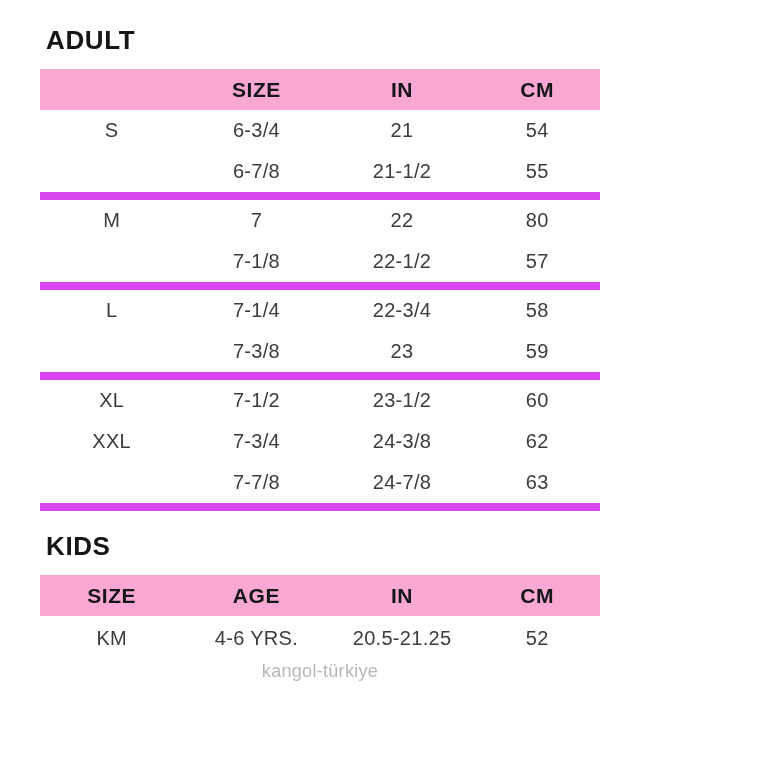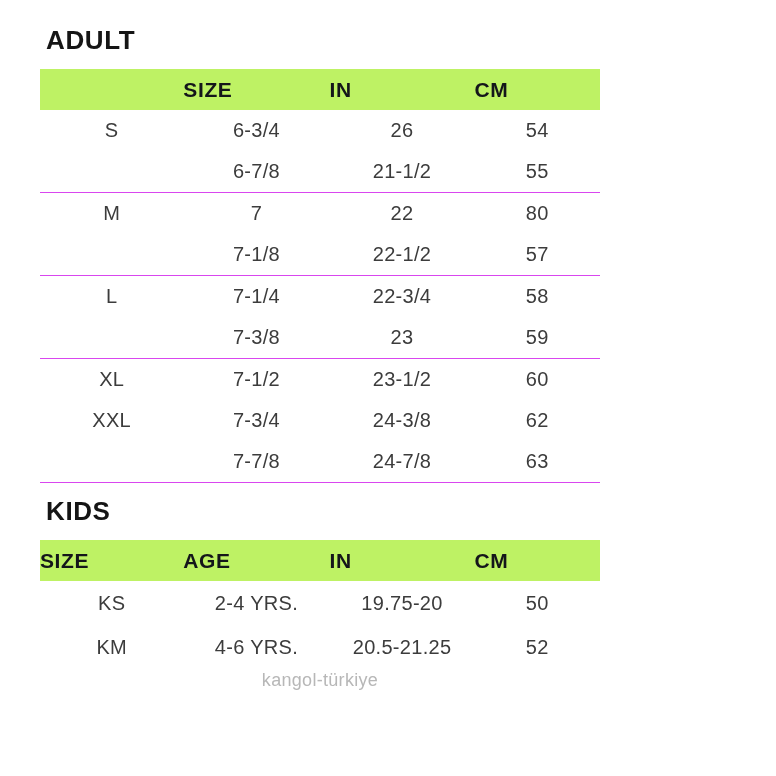--- a/index.html
+++ b/index.html
@@ -21,60 +21,60 @@
   .section-title {
     margin: 0;
     padding: 0 0 0 6px;
     font-size: 26px;
     font-weight: 800;
     letter-spacing: 0.6px;
     color: #151515;
     line-height: 1;
   }
   .section-title.adult { padding-top: 27px; }
-  .section-title.kids  { padding-top: 15px; }
+  .section-title.kids  { padding-top: 22px; }
 
   table.size-table {
     width: 100%;
     border-collapse: collapse;
     table-layout: fixed;
     margin-top: 16px;
   }
   table.size-table col.c1 { width: 25.6%; }
   table.size-table col.c2 { width: 26.1%; }
   table.size-table col.c3 { width: 25.9%; }
   table.size-table col.c4 { width: 22.4%; }
 
   table.size-table thead th {
-    background: #bef264;
+    background: #f9a8d4;
     height: 41px;
     font-size: 21px;
     font-weight: 700;
     letter-spacing: 0.6px;
     color: #14161a;
-    text-align: left;
+    text-align: center;
     padding: 0;
   }
   table.size-table td {
     height: 41px;
     text-align: center;
     vertical-align: middle;
     font-size: 20px;
     font-weight: 400;
     letter-spacing: 0.3px;
     color: #3c3c3c;
     padding: 0;
   }
   table.kids td { height: 44px; }
   td.size-label {
     font-weight: 700;
     color: #141414;
     letter-spacing: 0.6px;
   }
-  tr.group-end td { border-bottom: 1px solid #d946ef; }
+  tr.group-end td { border-bottom: 8px solid #d946ef; }
 
   .footer {
     margin-top: 1px;
     text-align: center;
     font-size: 18px;
     letter-spacing: 0.3px;
     color: #b7b7b7;
     line-height: 20px;
   }
 </style>
@@ -97,21 +97,21 @@
           <th></th>
           <th>SIZE</th>
           <th>IN</th>
           <th>CM</th>
         </tr>
     </thead>
     <tbody id="adult-body">
         <tr>
           <td class="size-label">S</td>
           <td>6-3/4</td>
-          <td>26</td>
+          <td>21</td>
           <td>54</td>
         </tr>
         <tr class="group-end">
           <td class="size-label"></td>
           <td>6-7/8</td>
           <td>21-1/2</td>
           <td>55</td>
         </tr>
         <tr>
           <td class="size-label">M</td>
@@ -170,26 +170,20 @@
     <thead>
       <tr id="kids-head">
           <th>SIZE</th>
           <th>AGE</th>
           <th>IN</th>
           <th>CM</th>
         </tr>
     </thead>
     <tbody id="kids-body">
         <tr>
-          <td class="size-label">KS</td>
-          <td>2-4 YRS.</td>
-          <td>19.75-20</td>
-          <td>50</td>
-        </tr>
-        <tr>
           <td class="size-label">KM</td>
           <td>4-6 YRS.</td>
           <td>20.5-21.25</td>
           <td>52</td>
         </tr>
       </tbody>
   </table>
 
   <div class="footer">kangol-türkiye</div>
 

